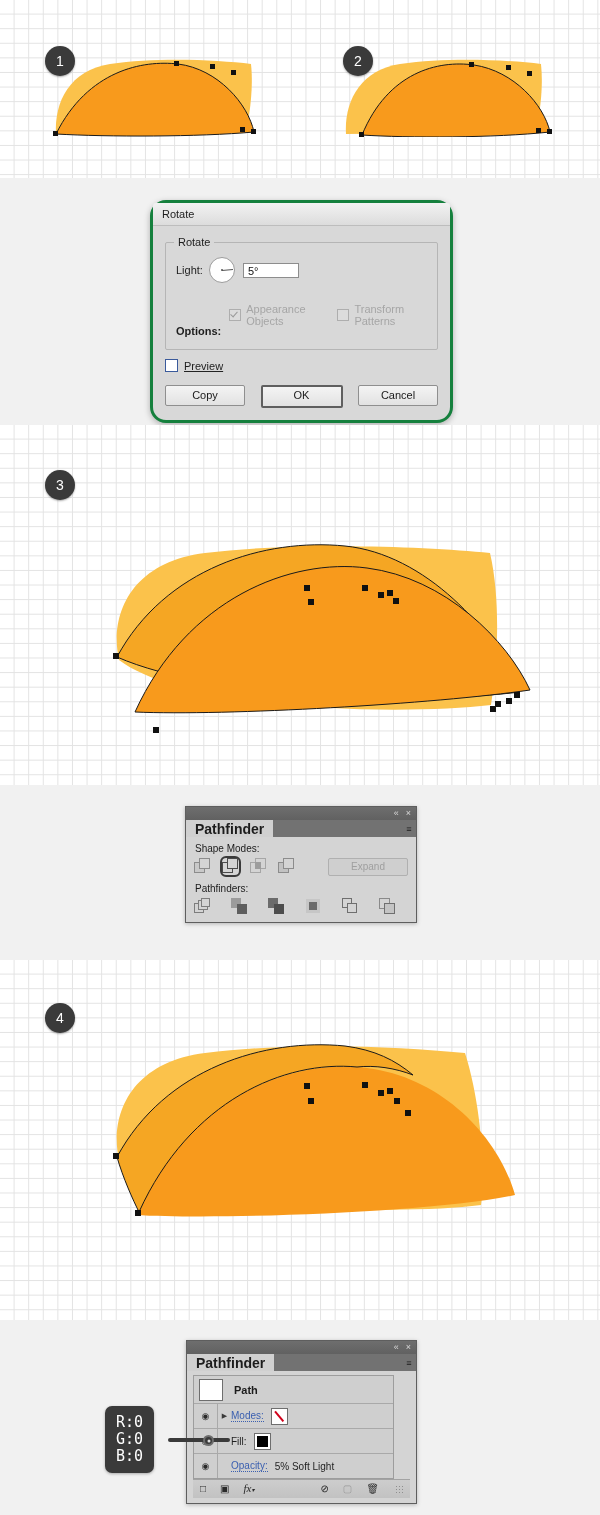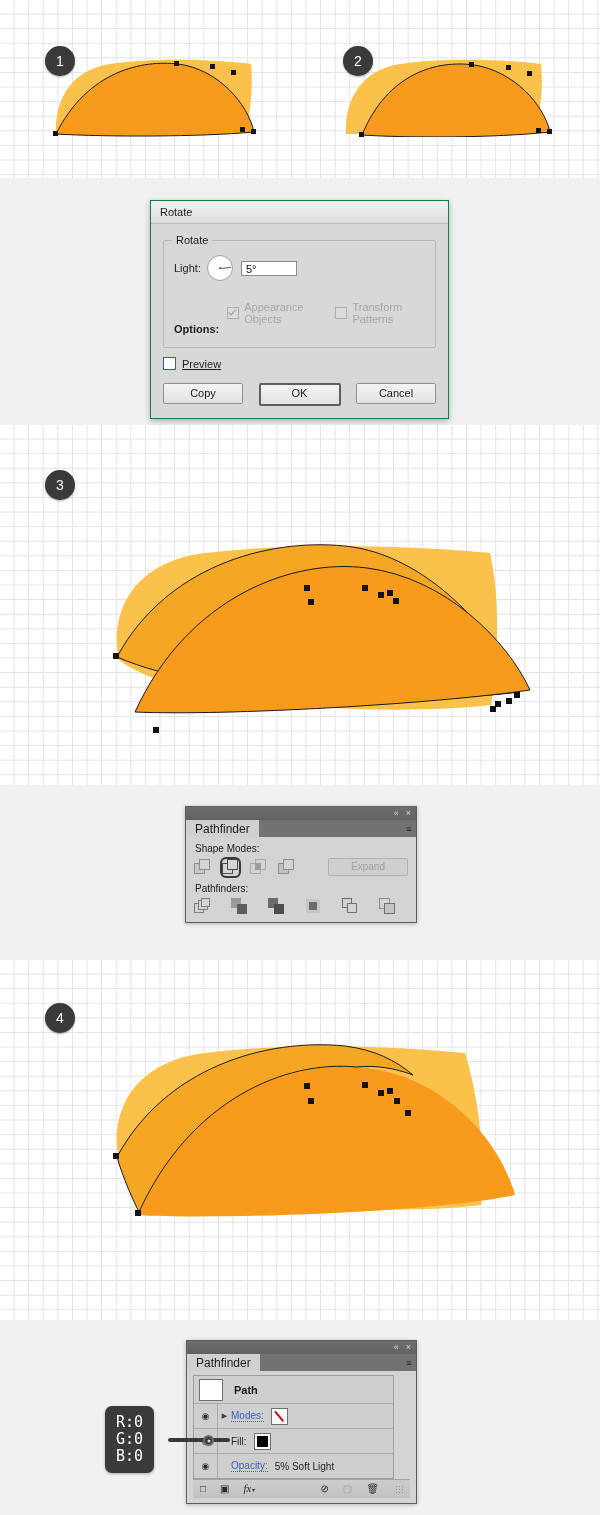--- a/index.html
+++ b/index.html
@@ -39,22 +39,22 @@
     z-index:5;
   }
 
   
   .art{position:absolute;}
 
   
   .dialog{
     position:absolute;
     background:#d8d8d8;
-    border:1px solid #15803d;
-    border-radius:0;
+    border:3px solid #15803d;
+    border-radius:16px;
     box-shadow:0 2px 6px rgba(0,0,0,.28);
     font-size:11px;color:#222;
   }
   .dlg-title{
     height:22px;line-height:22px;
     padding-left:9px;
     font-size:11px;color:#1d1d1d;
     background:linear-gradient(to bottom,#f2f2f2 0%,#e6e6e6 55%,#dcdcdc 100%);
     border-bottom:1px solid #bdbdbd;
     border-radius:3px 3px 0 0;
@@ -139,30 +139,30 @@
   .tb-ico{color:#d8d8d8;font-size:9px;line-height:9px;}
   .panel-tabs{
     height:17px;
     background:#727272;
     display:flex;align-items:stretch;position:relative;
   }
   .panel-tab{
     background:#d0d0d0;
     padding:0 9px;
     display:flex;align-items:center;
-    font-size:12px;color:#1c1c1c;font-weight:normal;
+    font-size:14px;color:#1c1c1c;font-weight:bold;
   }
   .tab-filler{flex:1;}
   .panel-menu{
     position:absolute;right:5px;top:4px;
     color:#1b1b1b;font-size:9px;letter-spacing:-.5px;
   }
   .panel-inner{padding:6px 8px 7px 8px;}
   .sec-label{font-size:10px;color:#1b1b1b;margin:0 0 4px 1px;}
-  .pf-row{display:flex;align-items:center;gap:11px;margin-bottom:7px;}
+  .pf-row{display:flex;align-items:flex-start;gap:11px;margin-bottom:7px;}
   .pf-ico{
     width:17px;height:17px;position:relative;flex:none;
   }
   .pf-ico .sq{position:absolute;box-sizing:border-box;}
   .pf-sel{
     outline:2px solid #3a3a3a;border-radius:4px;
     box-shadow:0 0 0 1px #9a9a9a;
   }
   .expand{
     margin-left:auto;

